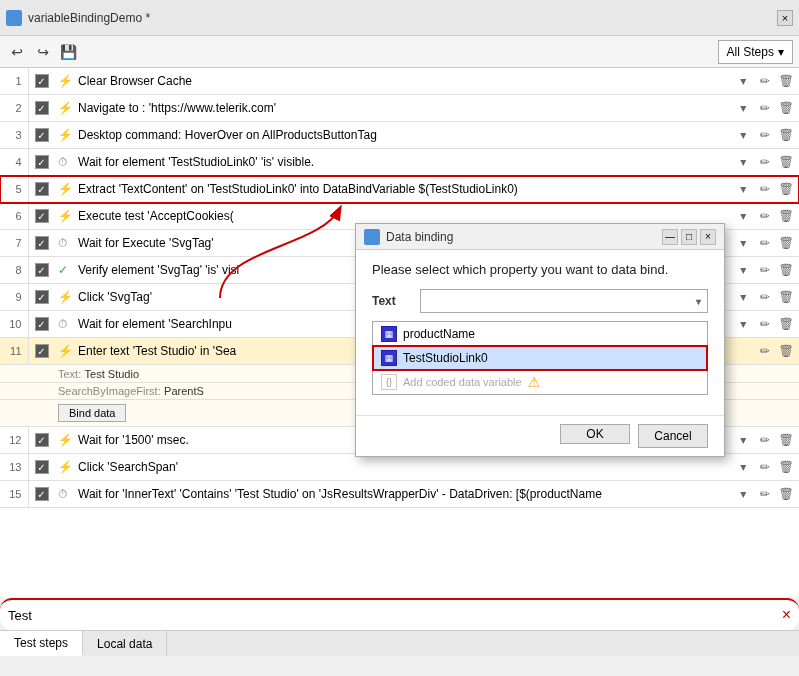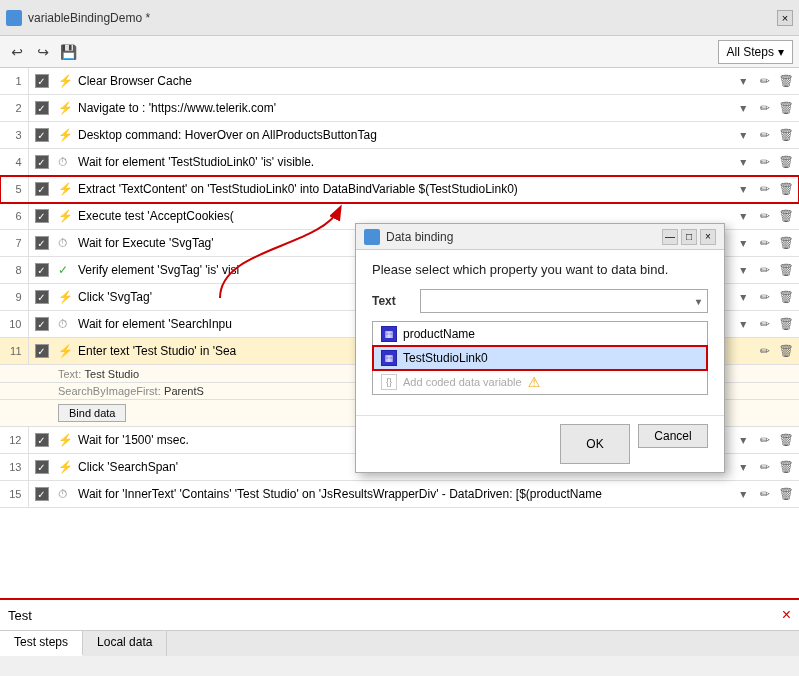--- a/index.html
+++ b/index.html
@@ -147,21 +147,21 @@
       padding: 4px 8px; color: #999; font-size: 11px;
     }
     .coded-icon { width: 16px; height: 16px; border: 1px solid #ccc; display: flex; align-items: center; justify-content: center; font-size: 9px; color: #999; }
     .warning-icon { color: #f0a000; font-size: 14px; }
     .dialog-buttons {
       display: flex; justify-content: flex-end; gap: 8px;
       padding: 8px 16px;
       border-top: 1px solid #e0e0e0;
     }
     .dialog-ok-btn {
-      width: 70px; height: 40px;
+      width: 70px; height: 20px;
       background: #e8e8e8; border: 1px solid #aaa;
       font-size: 12px; cursor: pointer;
     }
     .dialog-cancel-btn {
       width: 70px; height: 24px;
       background: #e8e8e8; border: 1px solid #aaa;
       font-size: 12px; cursor: pointer;
     }
 
     
@@ -172,20 +172,21 @@
     }
 
     
     .bottom-search {
       background: white;
       border-top: 2px solid #cc0000;
       height: 32px;
       display: flex;
       align-items: center;
       padding: 0 8px;
+      border-radius: 12px;
     }
     .bottom-search-input {
       border: none; outline: none;
       font-size: 13px; flex: 1;
     }
     .bottom-close { color: #cc0000; font-size: 16px; cursor: pointer; margin-left: auto; }
 
     
     .bottom-tabs {
       background: #e8e8e8;
@@ -194,21 +195,21 @@
       align-items: center;
       height: 26px;
       padding: 0;
     }
     .tab-item {
       padding: 4px 14px;
       font-size: 12px;
       cursor: pointer;
       border-right: 1px solid #ccc;
       height: 100%;
-      display: flex; align-items: flex-start;
+      display: flex; align-items: center;
     }
     .tab-item.active {
       background: white;
       border-bottom: 2px solid white;
     }
   </style>
 </head>
 <body>
 
 <div class="title-bar">

